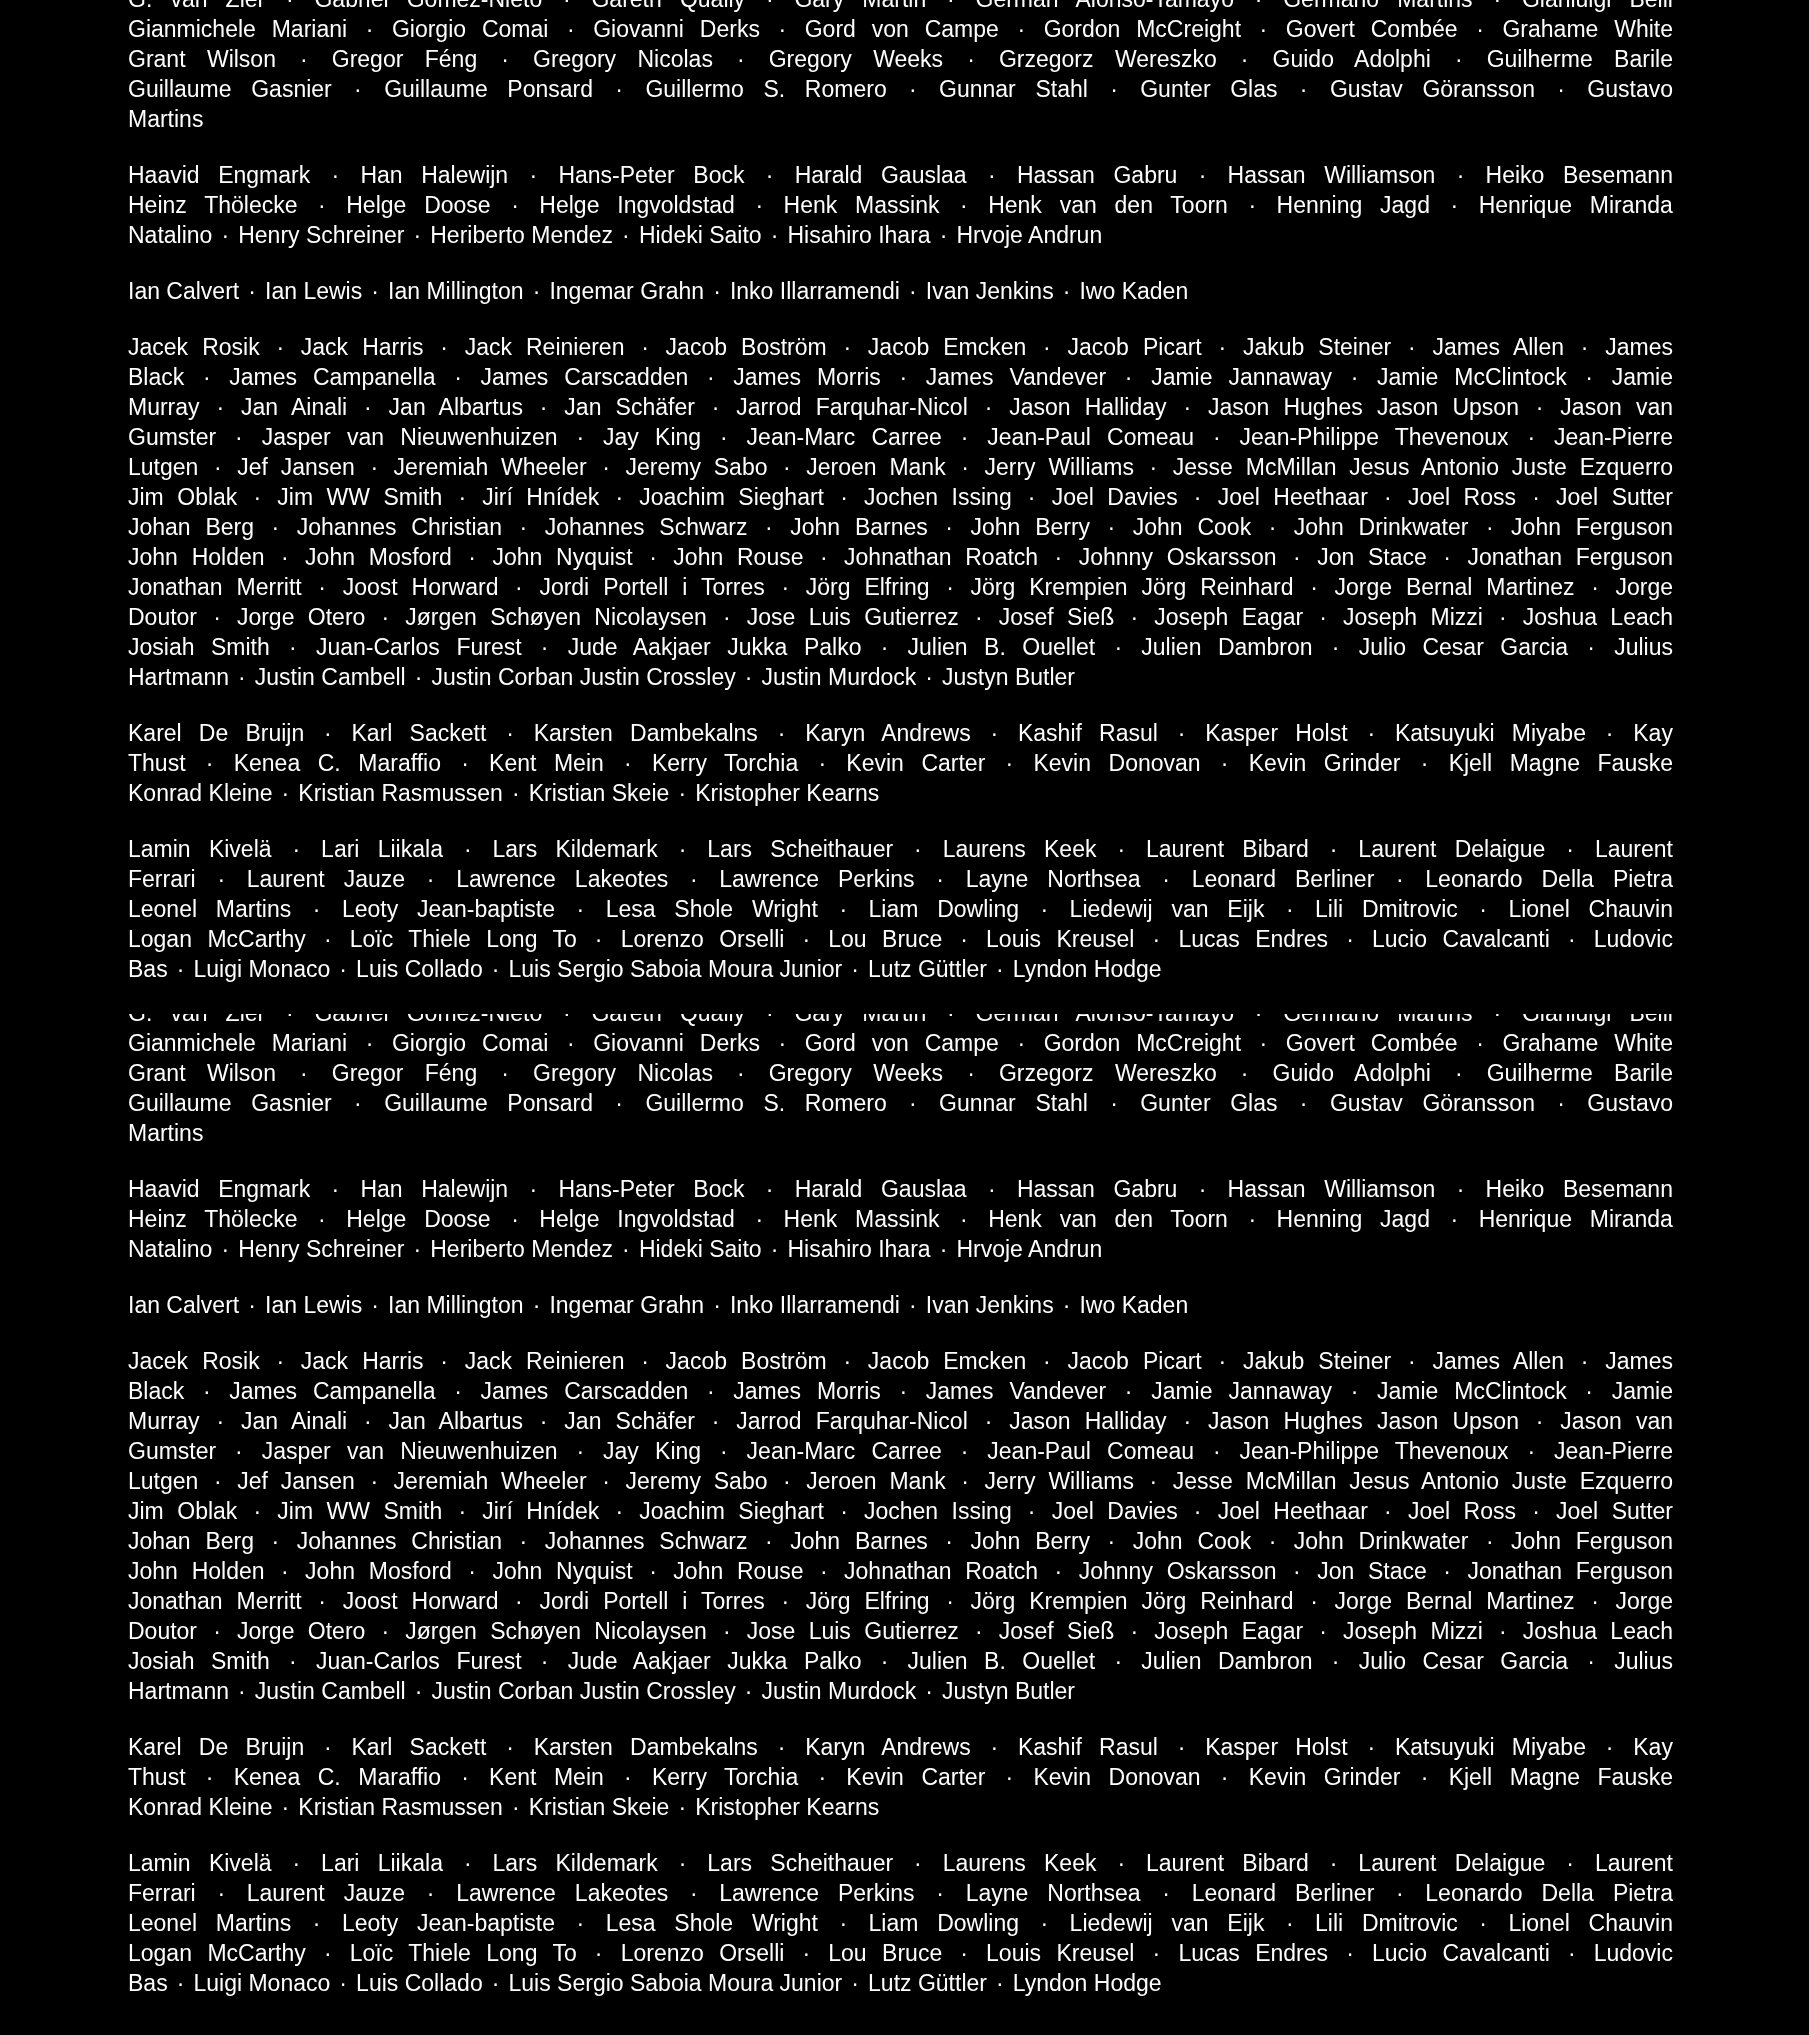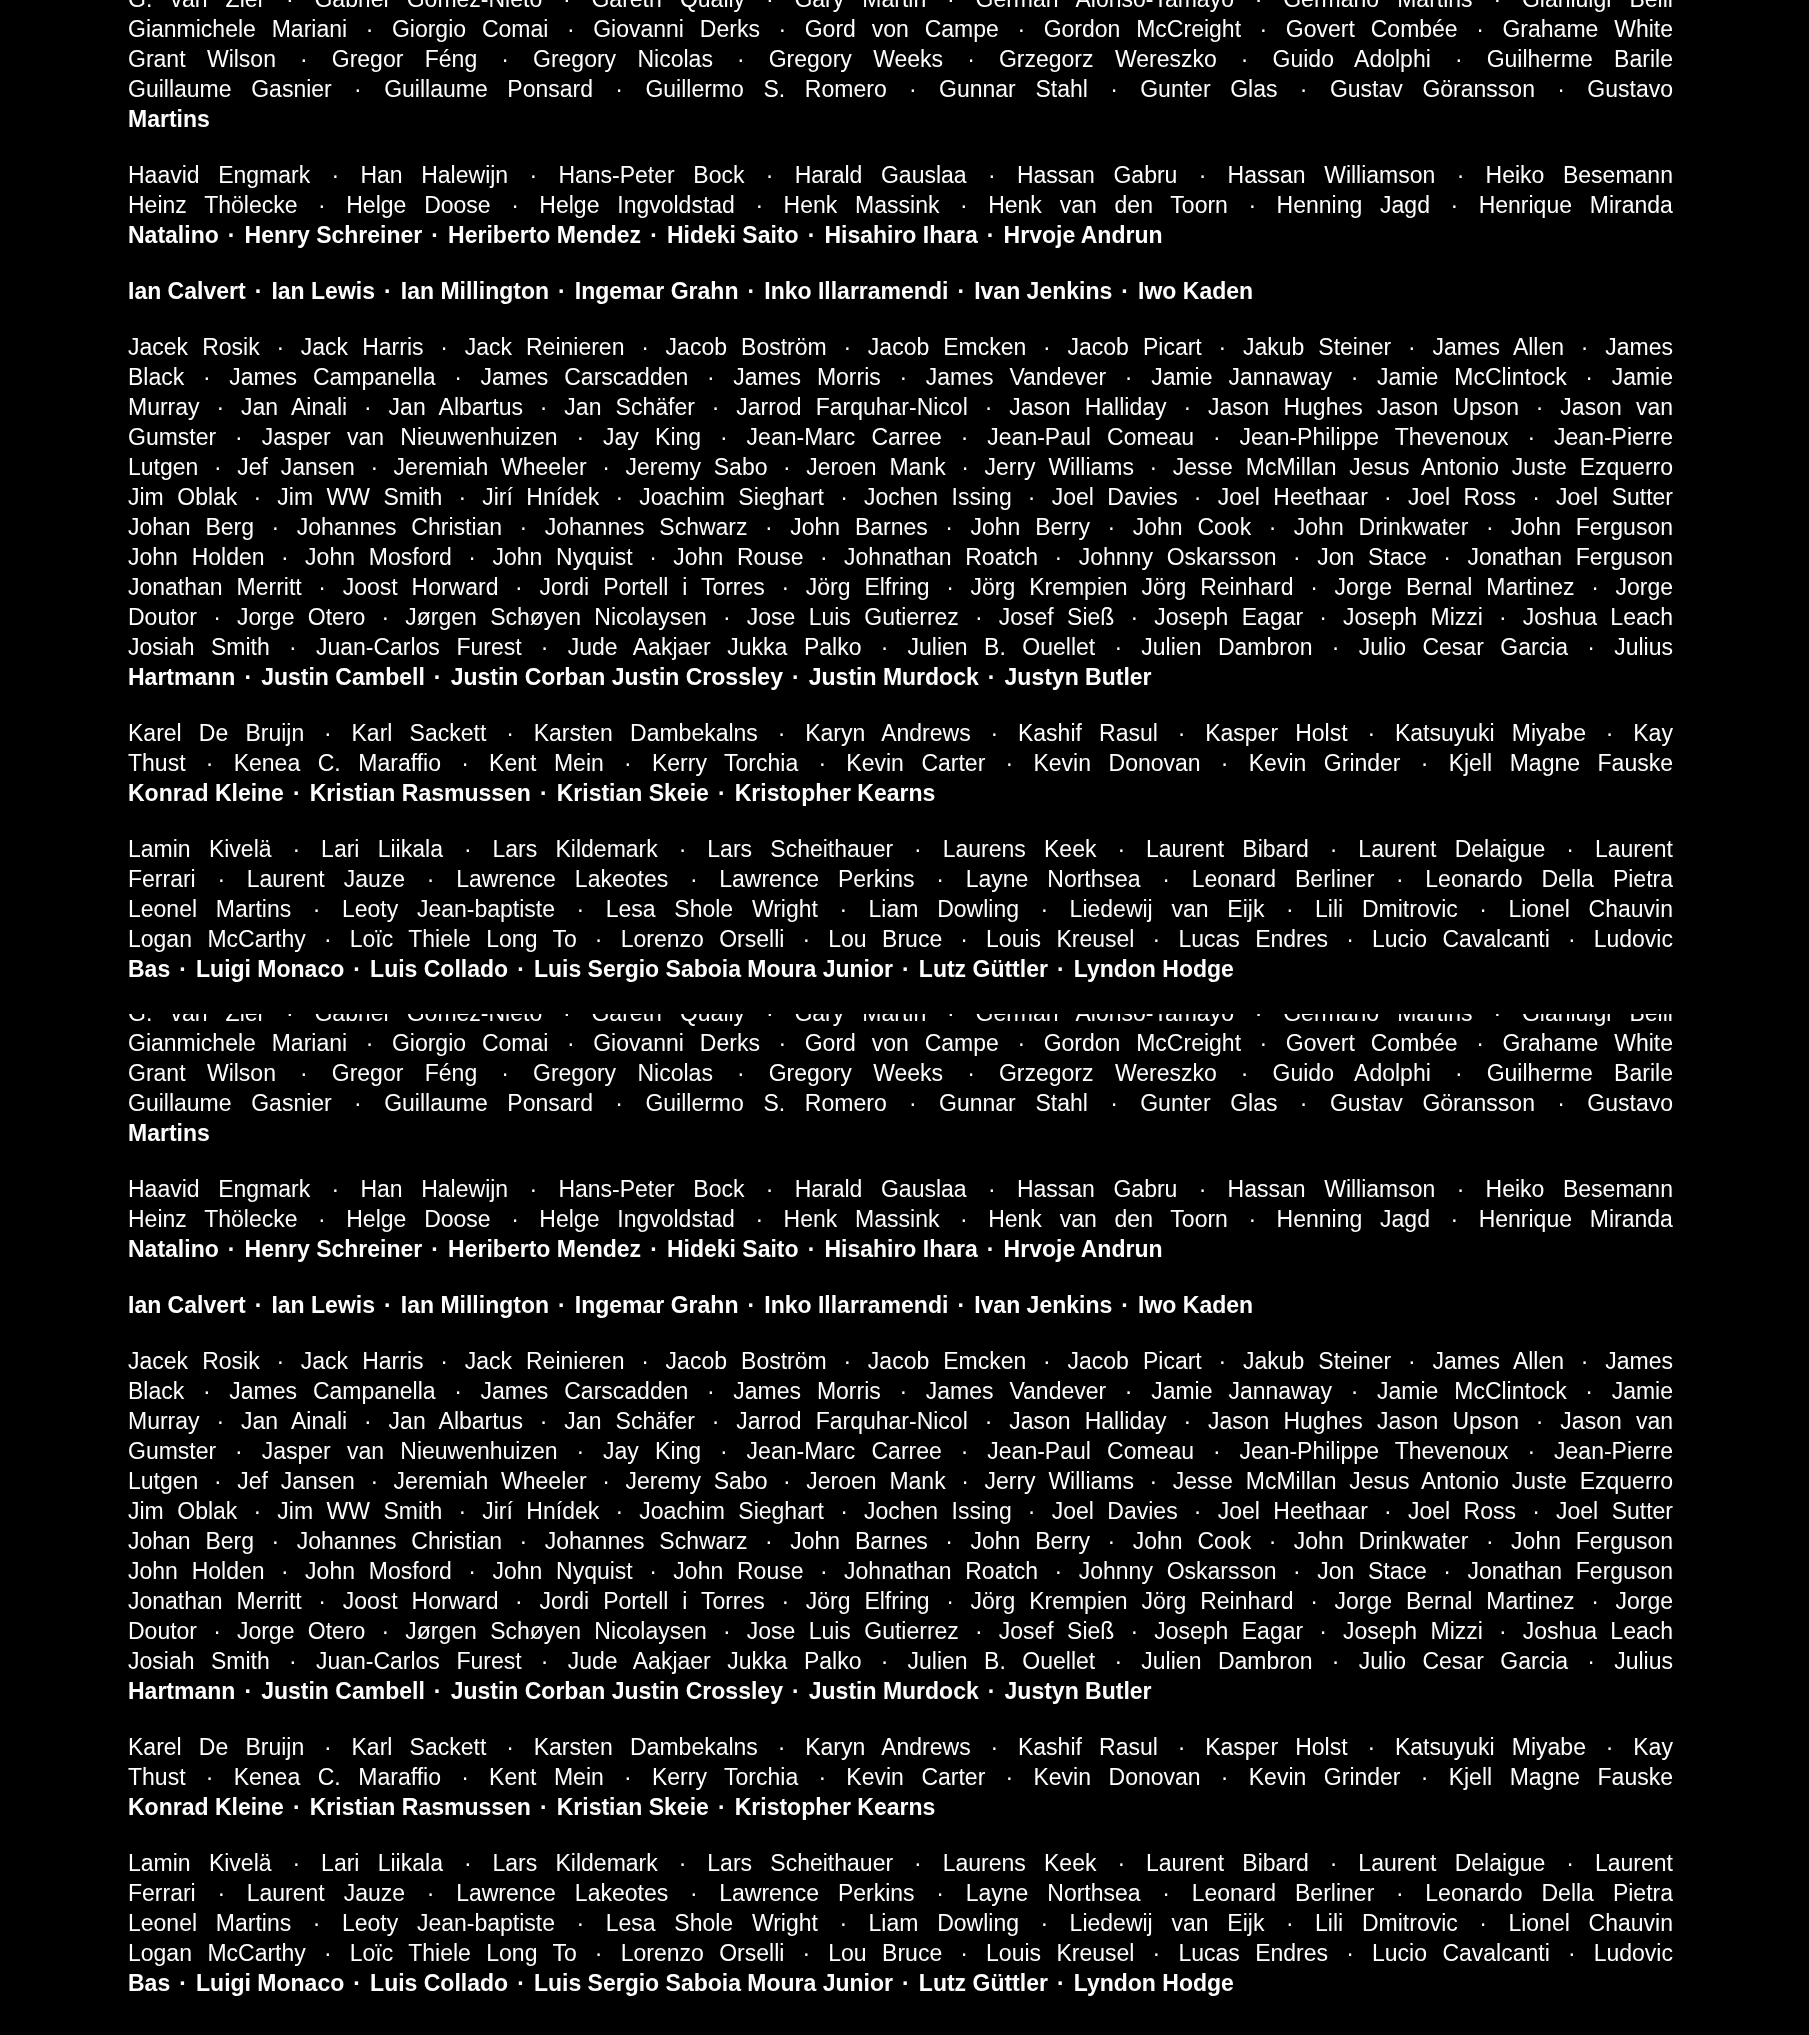--- a/index.html
+++ b/index.html
@@ -35,21 +35,20 @@
     font-size: 23px;
     line-height: 30px;
     height: 30px;
     overflow: hidden;
     text-align: justify;
     text-align-last: justify;
   }
   .credits-line.para-last {
     text-align: left;
     text-align-last: left;
-    font-weight: bold;
   }
   .sep {
     padding: 0 2.7px;
   }
   .name {
     white-space: nowrap;
   }
 </style>
 </head>
 <body>

